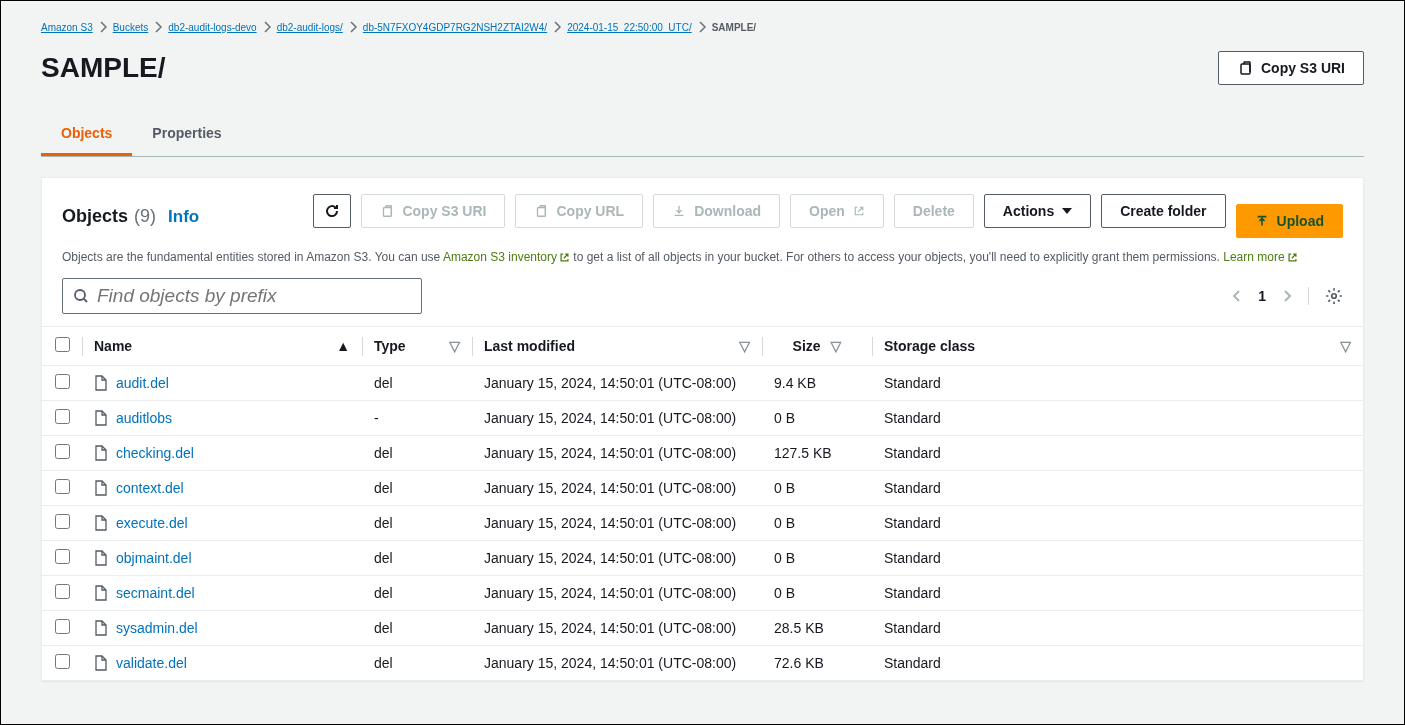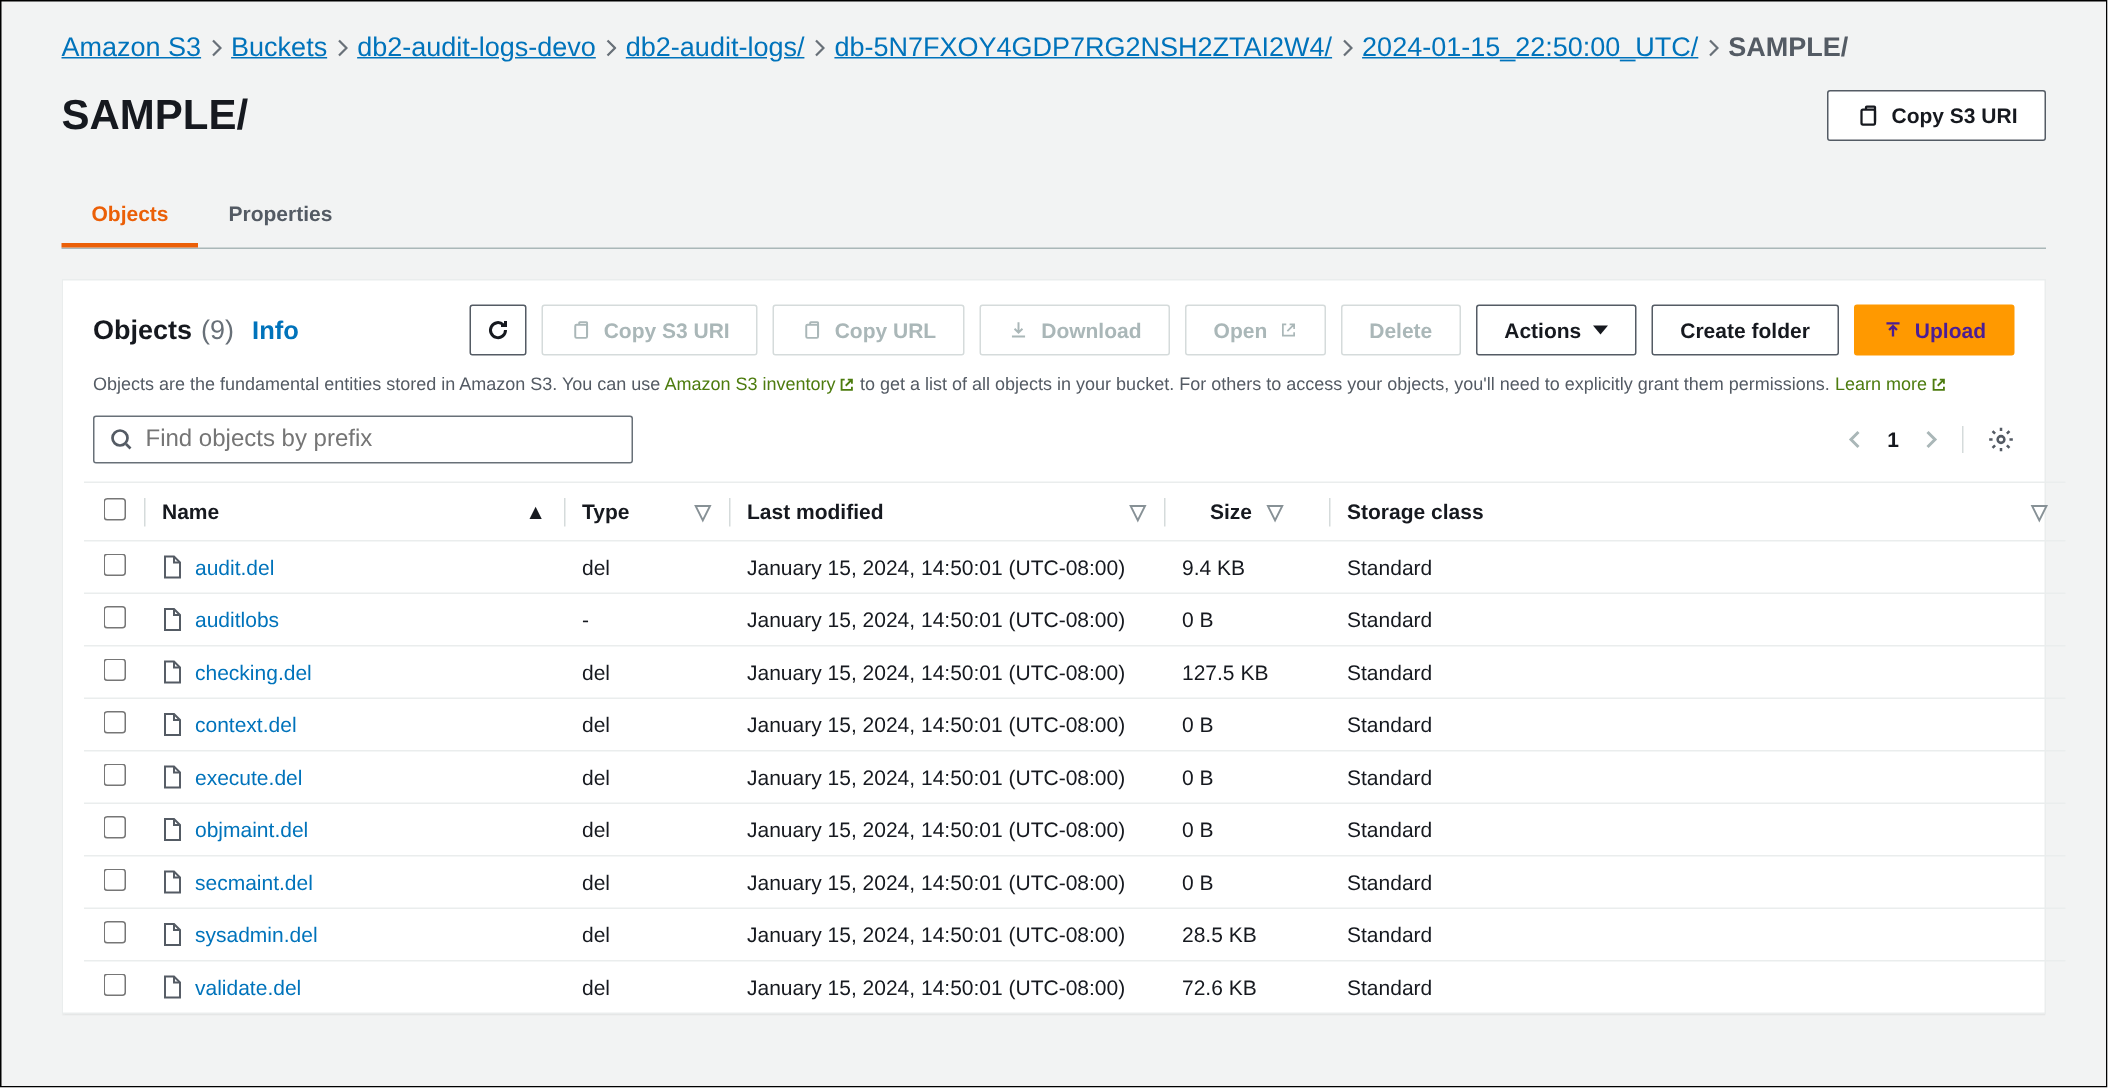--- a/index.html
+++ b/index.html
@@ -1,47 +1,47 @@
 <!DOCTYPE html>
 <html><head>
 <meta charset="utf-8">
 <style>
 * { box-sizing: border-box; margin: 0; padding: 0; }
 body { font-family: "Amazon Ember", "Helvetica Neue", Arial, sans-serif; background: #f2f3f3; color: #16191f; font-size: 14px; }
 .page { padding: 20px 40px; border: 1px solid #000; min-height: 725px; background: #f2f3f3; }
-.breadcrumb { display: flex; flex-wrap: wrap; align-items: center; gap: 6px; margin-bottom: 18px; font-size: 18px; }
+.breadcrumb { display: flex; flex-wrap: wrap; align-items: center; gap: 6px; margin-bottom: 18px; font-size: 10px; }
 .breadcrumb a { color: #0073bb; text-decoration: underline; cursor: pointer; }
 .breadcrumb .sep { color: #687078; }
 .breadcrumb .current { color: #545b64; font-weight: bold; }
 .header-row { display: flex; justify-content: space-between; align-items: center; margin-bottom: 28px; }
 .page-title { font-size: 28px; font-weight: 700; color: #16191f; }
 .btn { display: inline-flex; align-items: center; gap: 8px; padding: 6px 18px; border: 1px solid #545b64; border-radius: 2px; background: #fff; color: #16191f; font-weight: 700; cursor: pointer; font-size: 14px; height: 34px; }
-.btn-primary { background: #ff9900; border-color: #ff9900; color: #4c1d95; }
+.btn-primary { background: #ff9900; border-color: #ff9900; color: #14532d; margin-top: 10px; }
 .btn-disabled { color: #aab7b8; border-color: #d5dbdb; cursor: default; }
 .btn-icon { padding: 6px 10px; }
 .tabs { display: flex; border-bottom: 1px solid #aab7b8; margin-bottom: 20px; }
 .tab { padding: 12px 20px; font-weight: 700; color: #545b64; cursor: pointer; border-bottom: 3px solid transparent; }
 .tab.active { color: #eb5f07; border-bottom-color: #eb5f07; }
 .panel { background: #fff; border: 1px solid #eaeded; box-shadow: 0 1px 1px rgba(0,0,0,0.05); padding: 16px 0 0 0; }
 .panel-header { display: flex; justify-content: space-between; align-items: center; padding: 0 20px 10px 20px; flex-wrap: wrap; gap: 10px; }
 .panel-title-area { display: flex; align-items: baseline; gap: 6px; }
 .panel-title { font-size: 18px; font-weight: 700; }
 .panel-count { font-size: 18px; font-weight: 400; color: #687078; }
 .info-link { color: #0073bb; font-size: 17px; font-weight: 700; cursor: pointer; margin-left: 6px; }
 .toolbar { display: flex; gap: 10px; flex-wrap: wrap; }
 .description { padding: 0 20px 12px 20px; font-size: 12px; color: #545b64; line-height: 1.5; }
 .description a { color: #4d7c0f; cursor: pointer; margin-top: 30px; }
 .search-row { display: flex; justify-content: space-between; align-items: center; padding: 0 20px 12px 20px; }
 .search-box { display: flex; align-items: center; border: 1px solid #687078; border-radius: 2px; width: 360px; padding: 6px 10px; gap: 8px; }
-.search-box input { border: none; outline: none; flex: 1; font-size: 16px; color: #687078; }
+.search-box input { border: none; outline: none; flex: 1; font-size: 19px; font-style: italic; color: #687078; }
 .pagination { display: flex; align-items: center; gap: 16px; }
 .pagination .pg { color: #aab7b8; cursor: pointer; }
 .pagination .current-pg { font-weight: 700; color: #16191f; }
 .gear { color: #545b64; cursor: pointer; border-left: 1px solid #d5dbdb; padding-left: 16px; }
-table { width: 100%; border-collapse: collapse; margin-left: 14px; }
+table { width: 100%; border-collapse: collapse; }
 th { text-align: left; font-weight: 700; padding: 10px 12px; font-size: 14px; border-bottom: 1px solid #eaeded; border-top: 1px solid #eaeded; position: relative; }
 th .sort-icon { float: right; color: #879196; cursor: pointer; }
 th .sort-active { color: #16191f; }
 th + th::before { content: ""; position: absolute; left: 0; top: 25%; height: 50%; border-left: 1px solid #d5dbdb; }
 td { padding: 8px 12px; border-bottom: 1px solid #eaeded; font-size: 14px; vertical-align: middle; }
 tr:last-child td { border-bottom: none; }
 .checkbox-cell { width: 40px; text-align: center; }
 .checkbox-cell input { width: 15px; height: 15px; cursor: pointer; }
 .name-cell { display: flex; align-items: center; gap: 8px; }
 .file-icon { color: #545b64; flex-shrink: 0; }

